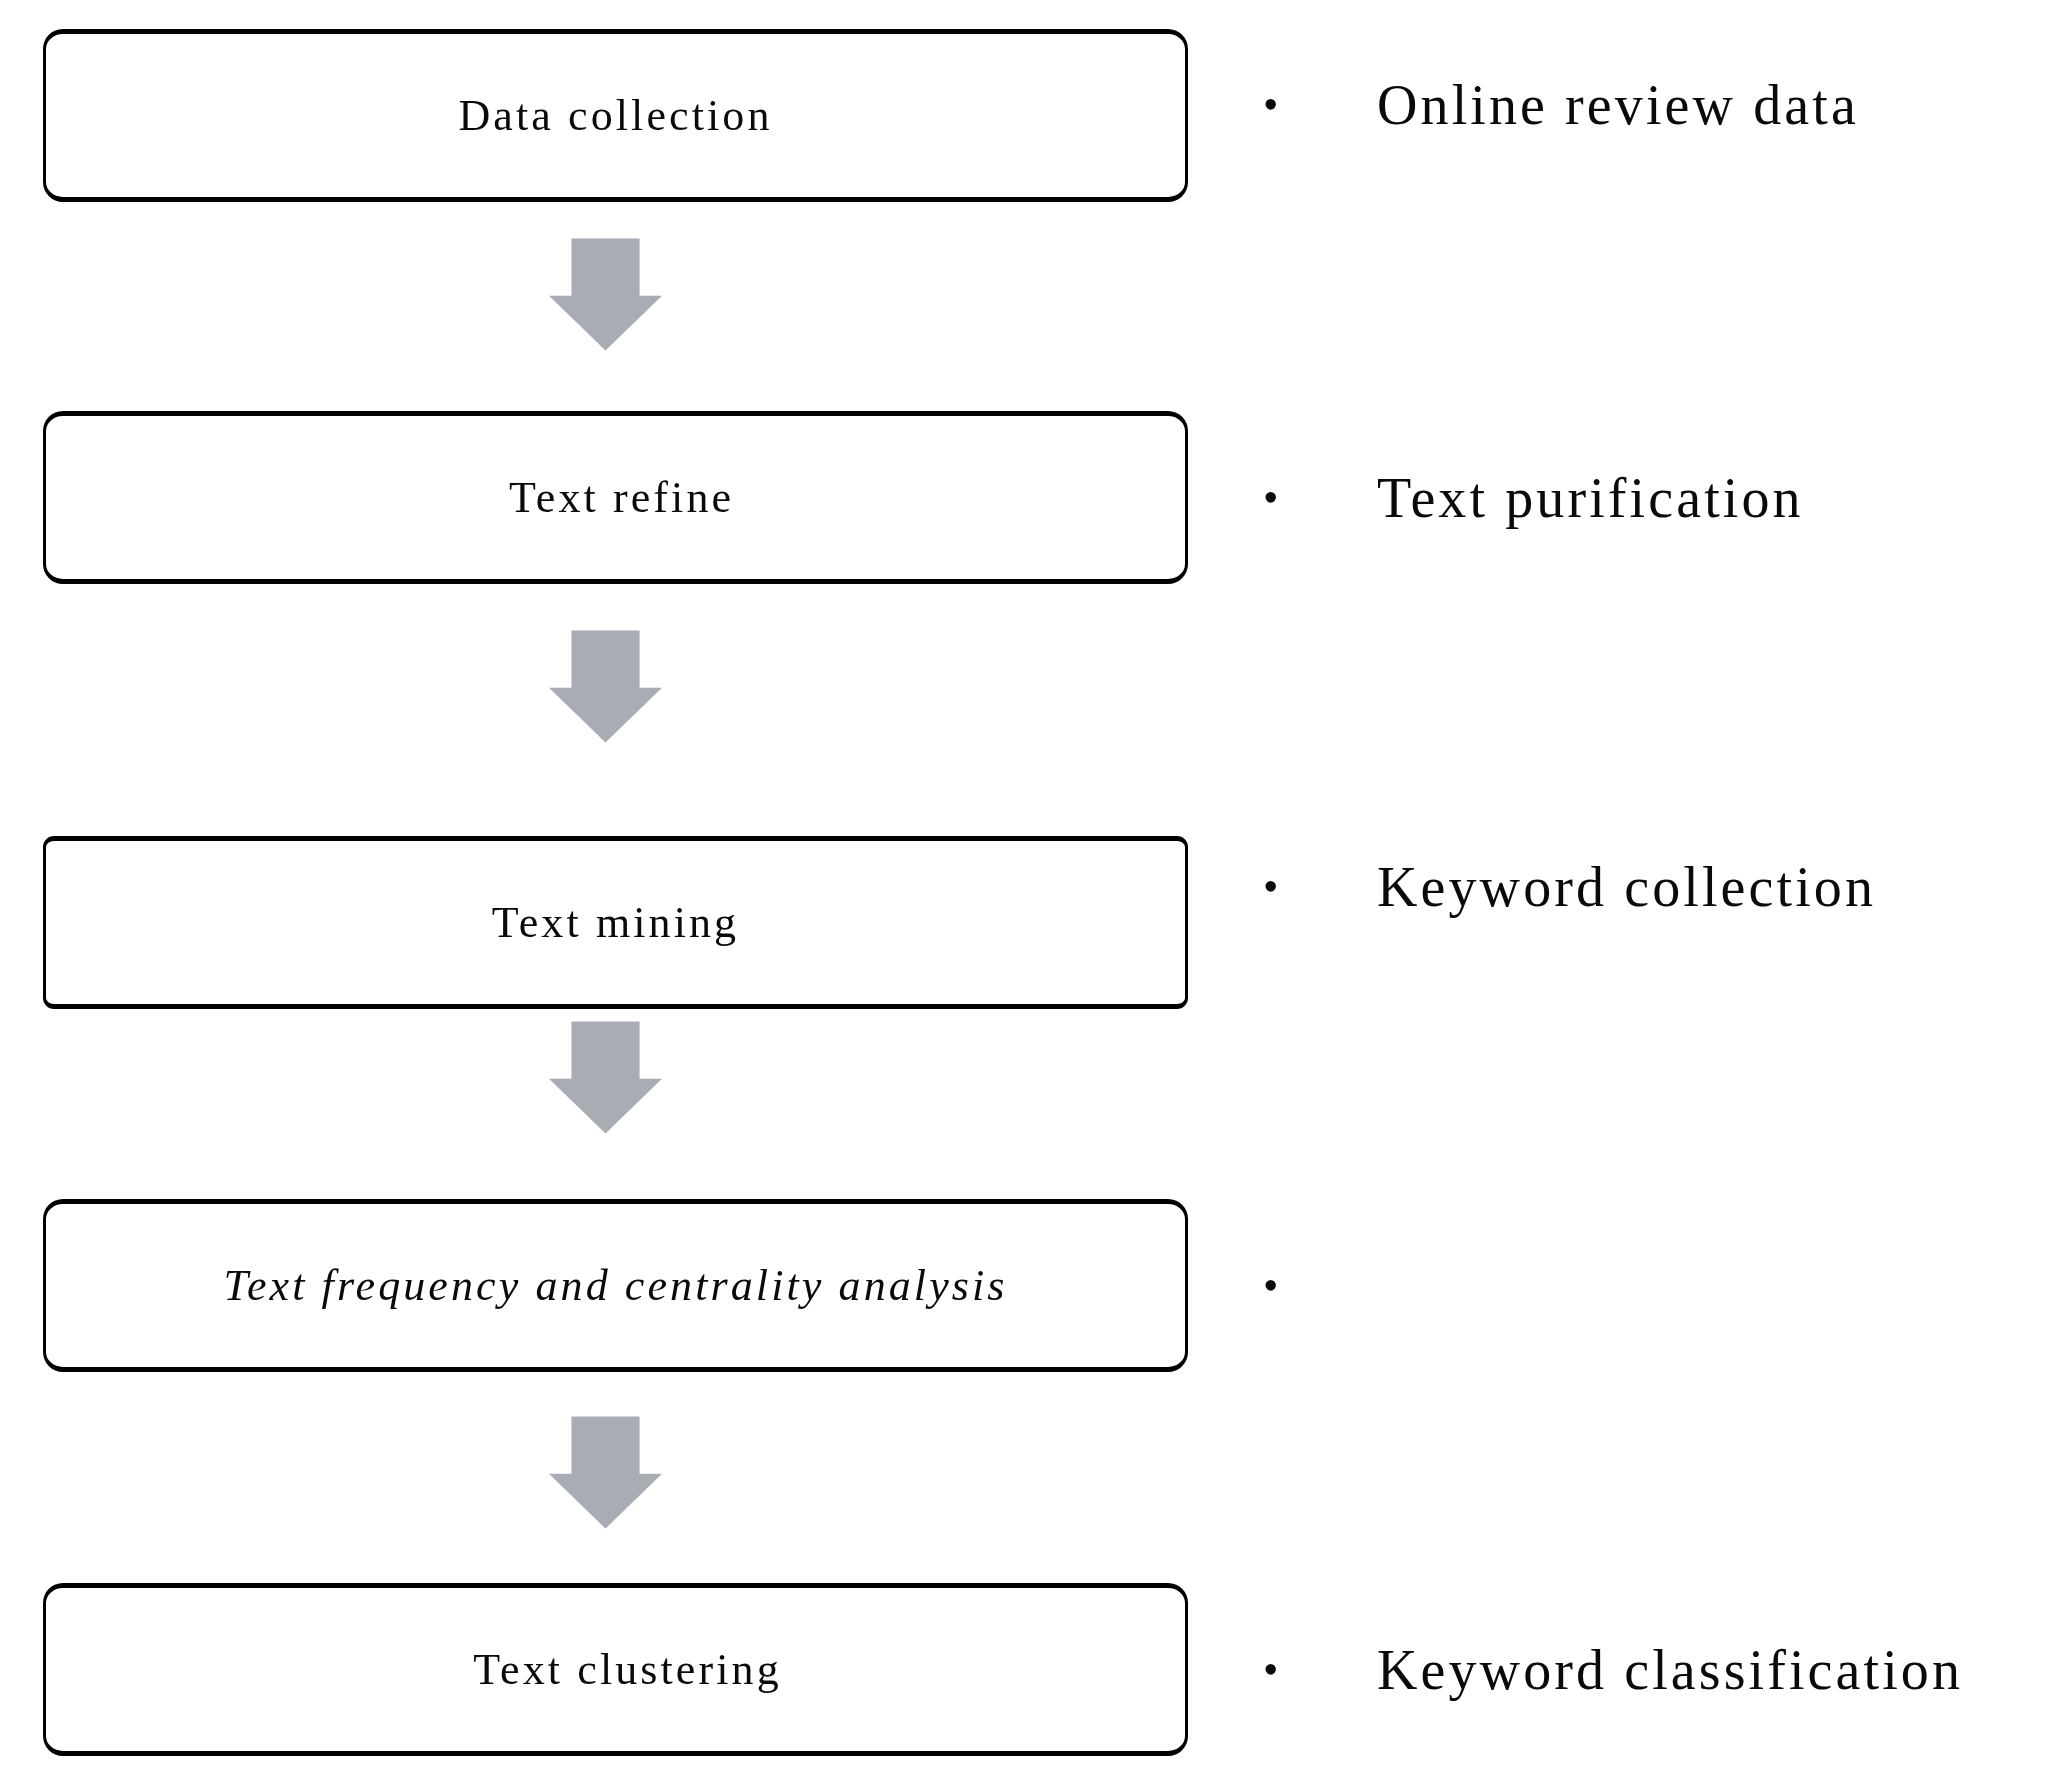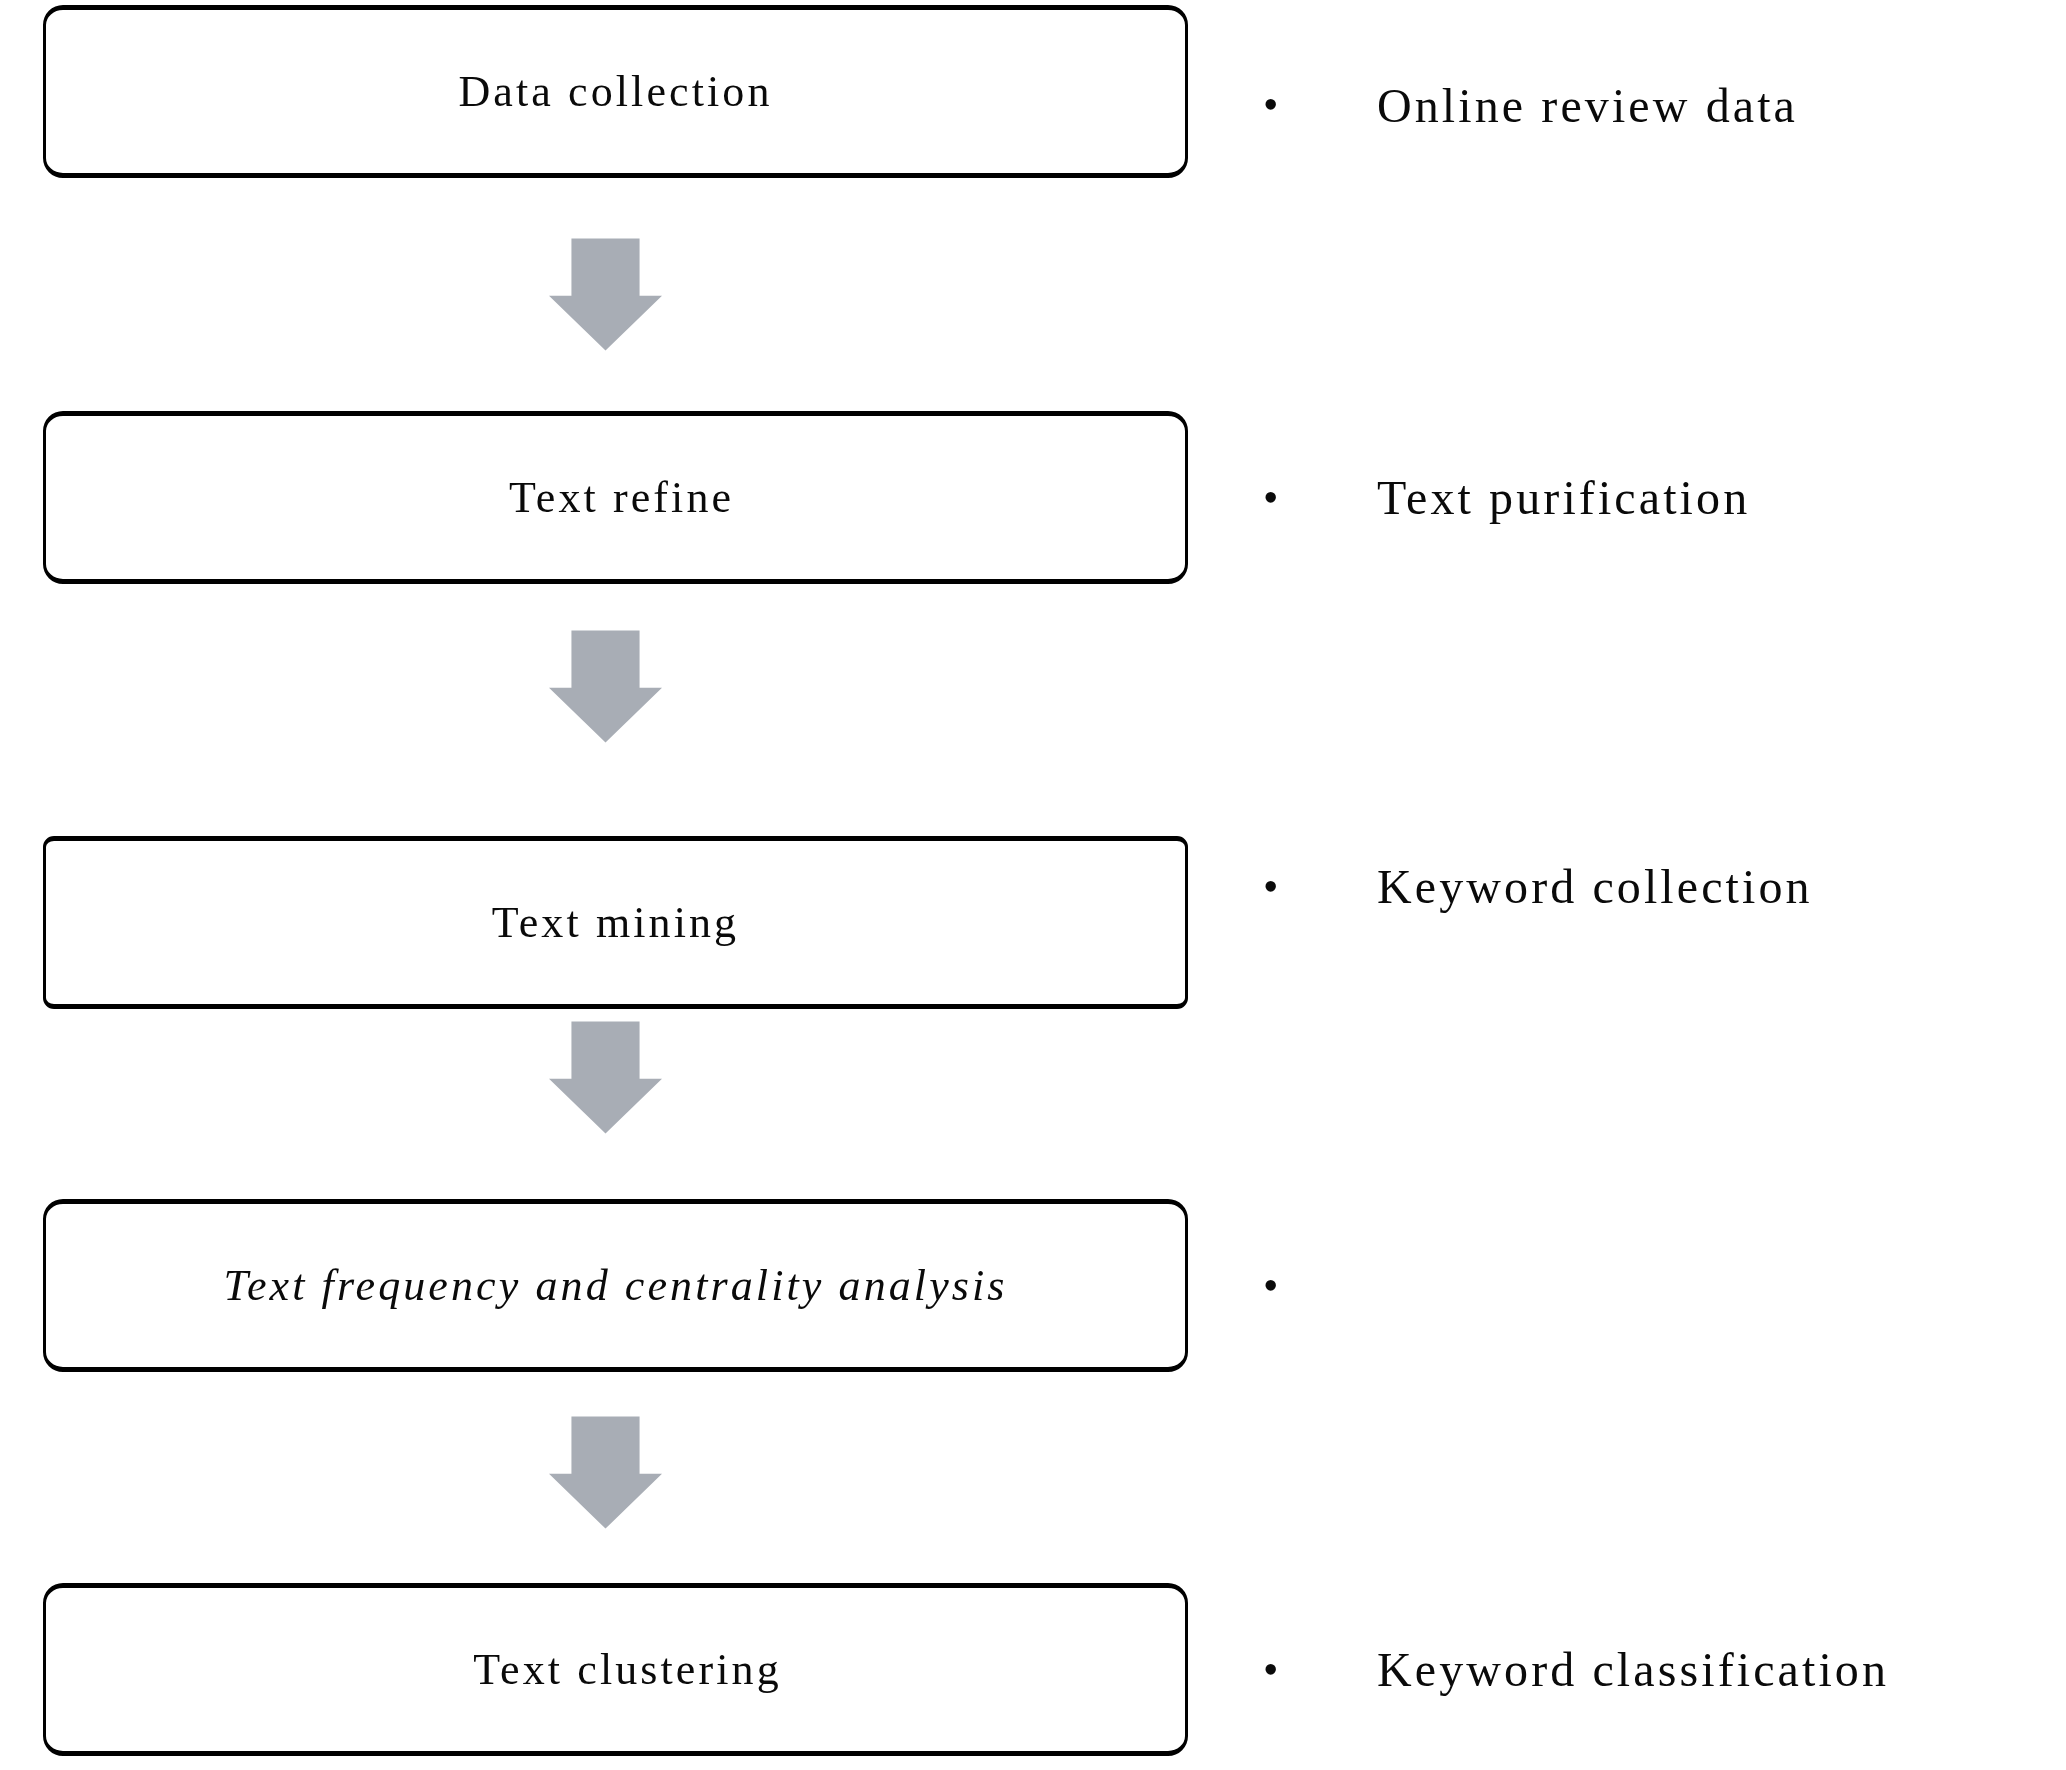--- a/index.html
+++ b/index.html
@@ -23,21 +23,21 @@
     height: 173px;
     background: #ffffff;
     border: 3.9px solid #000000;
     border-top-width: 5.4px;
     border-bottom-width: 5.4px;
     border-radius: 20px;
     display: flex;
     align-items: center;
     justify-content: center;
   }
-  .b1 { top: 5px; }
+  .b1 { top: 29px; }
   .b2 { top: 411px; padding-left: 12px; }
   .b3 { top: 836px; border-radius: 11px; }
   .b4 { top: 1199px; font-style: italic; }
   .b5 { top: 1583px; padding-left: 24px; }
   .box-label {
     font-size: 44px;
     letter-spacing: 3.1px;
     white-space: nowrap;
     text-align: center;
   }
@@ -67,21 +67,21 @@
   .n3 { top: 800px; }
   .n4 { top: 1199px; }
   .n5 { top: 1583px; }
   .dot {
     display: inline-block;
     width: 114px;
     font-size: 44px;
     line-height: 1;
   }
   .note-text {
-    font-size: 48px;
+    font-size: 56px;
     letter-spacing: 3.1px;
   }
 </style>
 </head>
 <body>
 
 <div class="figure">
 
   <div class="box b1">
     <span class="box-label">Data collection</span>

